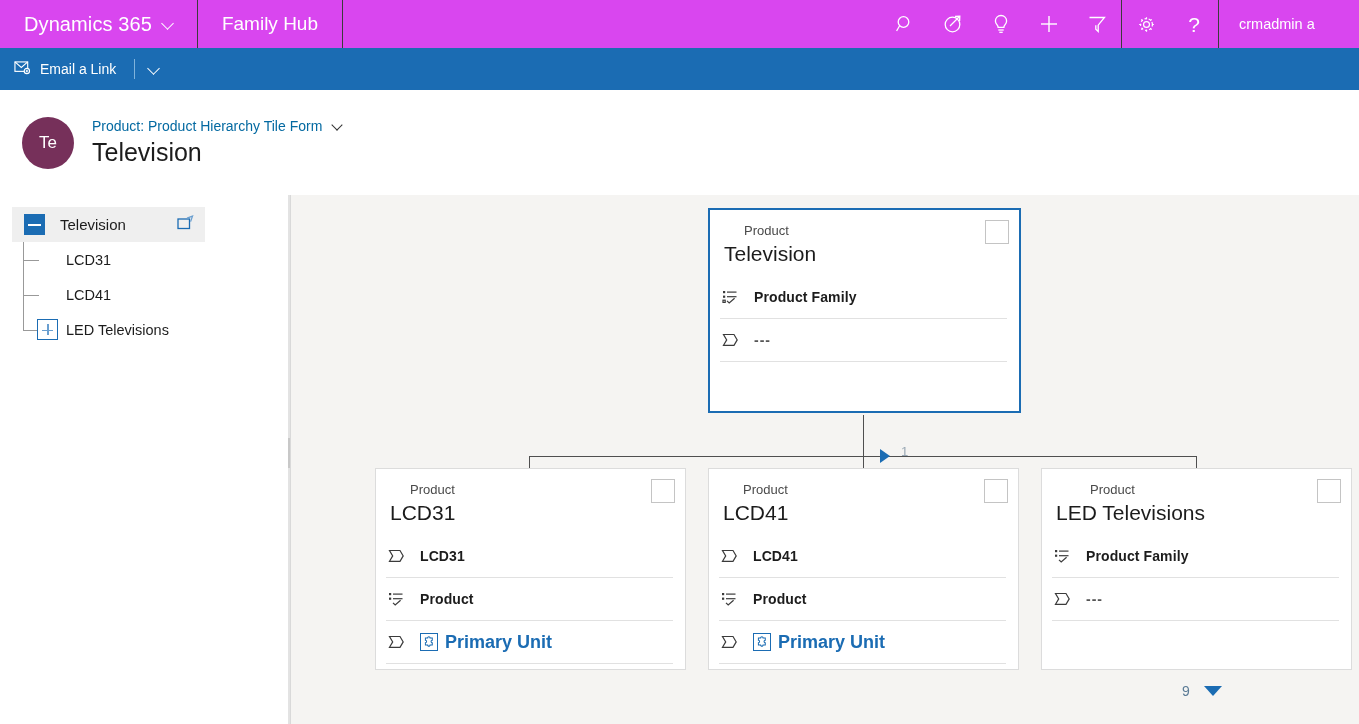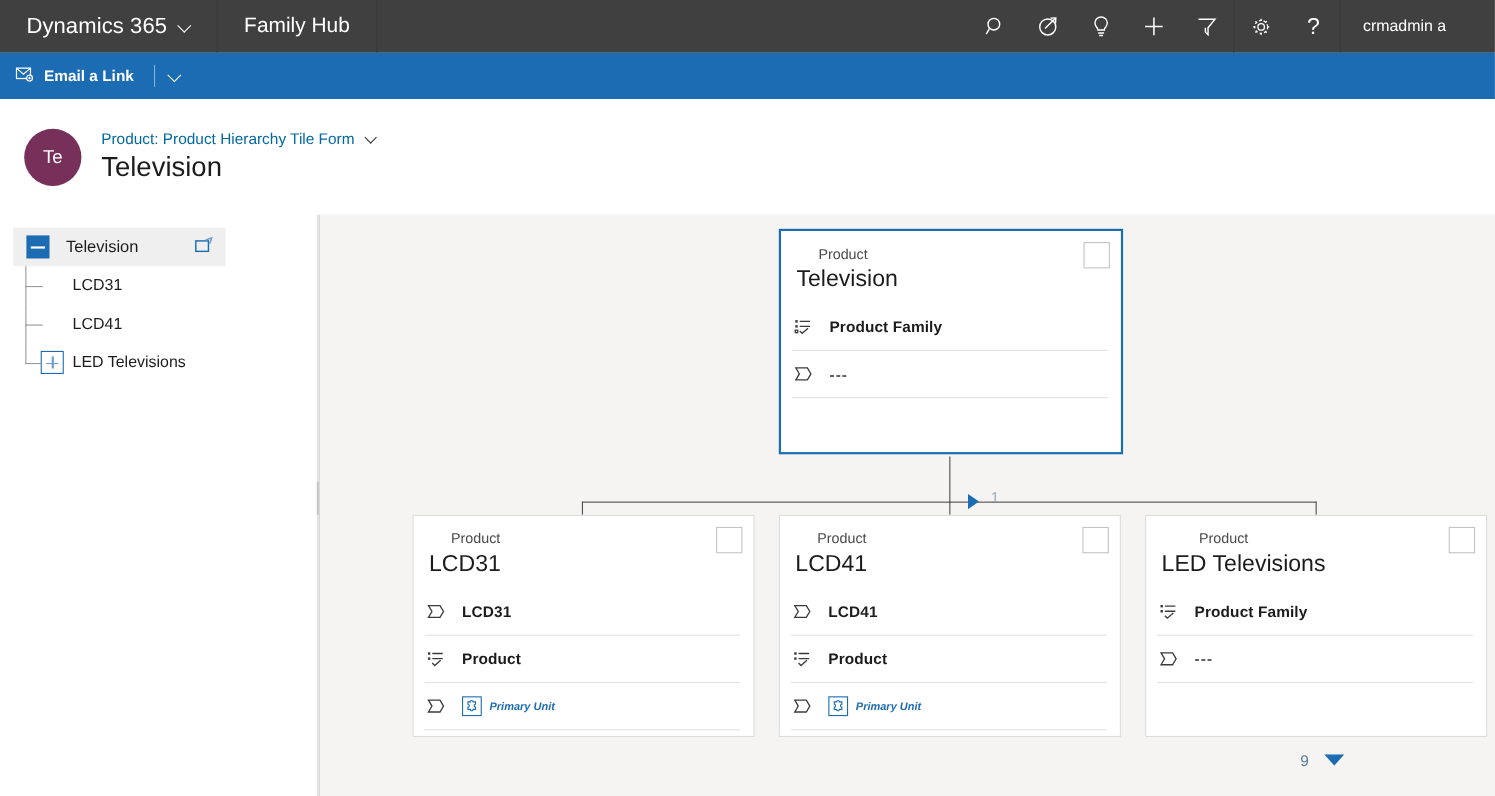--- a/index.html
+++ b/index.html
@@ -12,21 +12,21 @@
     height: 724px;
     overflow: hidden;
     font-family: "Liberation Sans", sans-serif;
     -webkit-font-smoothing: antialiased;
   }
   .app { position: relative; width: 1359px; height: 724px; }
 
   
   .topbar {
     position: absolute; left: 0; top: 0; width: 1359px; height: 48px;
-    background: #404040; display: flex; align-items: stretch;
+    background: #d946ef; display: flex; align-items: stretch;
   }
   .brand {
     display: flex; align-items: center; gap: 10px;
     padding: 0 22px 0 24px; color: #ffffff;
     border-right: 1px solid #3b3b3b;
   }
   .brand-text { font-size: 20px; font-weight: 400; letter-spacing: .1px; }
   .chev {
     width: 13px; height: 13px; display: inline-block; position: relative;
   }
@@ -51,21 +51,20 @@
     display: flex; align-items: center; padding: 0 0 0 20px;
     color: #ffffff; font-size: 14.5px; white-space: nowrap;
     border-left: 1px solid #3b3b3b; overflow: hidden; width: 120px;
   }
 
   
   .cmdbar {
     position: absolute; left: 0; top: 48px; width: 1359px; height: 42px;
     background: #1b6cb3; display: flex; align-items: center;
     color: #ffffff;
-    font-weight: bold;
   }
   .cmd-item {
     display: flex; align-items: center; gap: 9px;
     padding: 0 10px 0 14px; height: 42px; cursor: pointer; font-size: 14px;
   }
   .cmd-sep {
     width: 1px; height: 20px; background: #7fb3dc; margin: 0 2px 0 8px;
   }
   .cmd-caret {
     width: 34px; height: 42px; display: flex; align-items: center;
@@ -184,21 +183,21 @@
   .row-icon {
     width: 20px; height: 20px; flex: 0 0 auto; margin-right: 14px;
     display: flex; align-items: center; justify-content: center;
   }
   .row-val {
     font-size: 14px; color: #1c1c1c; font-weight: bold; letter-spacing: .1px;
   }
   .row-val.dim { color: #555555; letter-spacing: 1px; font-weight: bold; }
   .row-link {
     display: flex; align-items: center; gap: 7px;
-    font-size: 10px; color: #1b6cb3; font-weight: bold; cursor: pointer; font-style: italic;
+    font-size: 18px; color: #1b6cb3; font-weight: bold; cursor: pointer;
   }
   .puzzle-box {
     width: 18px; height: 18px; border: 1px solid #1b6cb3;
     box-sizing: border-box; display: flex; align-items: center;
     justify-content: center; flex: 0 0 auto;
   }
 
   
   .conn { position: absolute; background: #4f4f4f; }
   .conn-marker {

